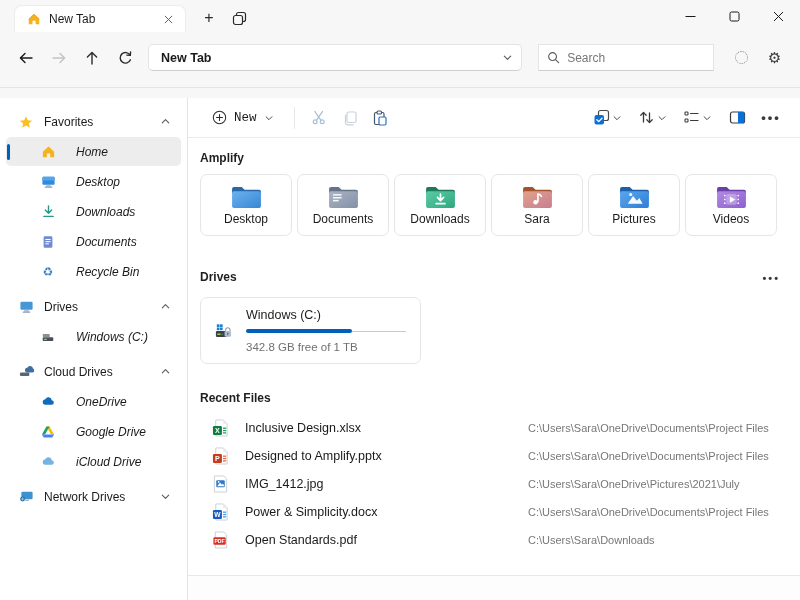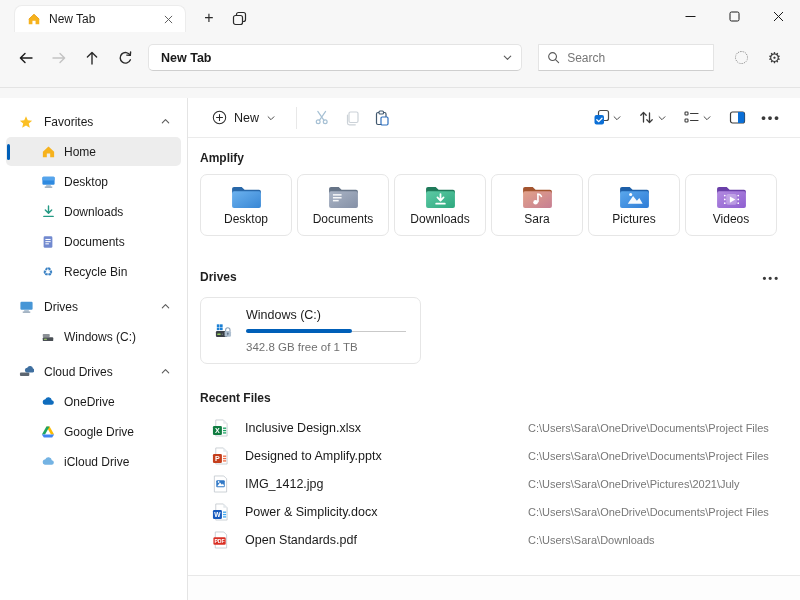--- a/index.html
+++ b/index.html
@@ -30,31 +30,31 @@
 
   
   .body { flex:1; display:flex; background:#fff; min-height:0; }
   .sidebar { width:188px; flex:none; border-right:1px solid #e4e4e4; padding-top:8px; overflow:hidden; }
   .side-row { height:29px; margin:1px 6px; border-radius:5px; display:flex; align-items:center; font-size:12px; color:#1b1b1b; position:relative; }
   .side-row .icon16 { width:16px; display:flex; justify-content:center; flex:none; }
   .side-header .icon16 { margin-left:12px; }
   .side-header .lbl { margin-left:10px; flex:1; }
   .side-header .chev { margin-right:10px; }
   .side-child .icon16 { margin-left:34px; }
-  .side-child .lbl { margin-left:8px; flex:1; }
+  .side-child .lbl { margin-left:20px; flex:1;font-style:italic; }
   .side-row.selected { background:#ededed; }
   .side-row.selected::before { content:""; position:absolute; left:1px; top:6.5px; width:3px; height:16px; border-radius:2px; background:#005fb8; }
   .emoji-ic { font-size:12px; line-height:1; }
 
   .content { flex:1; display:flex; flex-direction:column; min-width:0; }
 
   
   .toolbar { height:40px; display:flex; align-items:center; padding:0 14px; border-bottom:1px solid #ebebeb; flex:none; }
   .new-btn { display:flex; align-items:center; gap:7px; padding:5px 10px; border-radius:5px; }
-  .new-label { font-size:12.5px; color:#1b1b1b; }
+  .new-label { font-size:12.5px; color:#1b1b1b;font-family:Liberation Mono, monospace; }
   .tb-sep { width:1px; height:22px; background:#e8e8e8; margin:0 10px; }
   .tb-ic { width:30px; height:30px; display:flex; align-items:center; justify-content:center; border-radius:5px; }
   .tb-right { margin-left:auto; display:flex; align-items:center; gap:4px; }
   .tb-group { display:flex; align-items:center; gap:2px; padding:4px 6px; border-radius:5px; }
   .dots { letter-spacing:2px; color:#3a3a3a; font-size:13px; font-weight:bold; }
 
   
   .main { flex:1; padding:0 14px 0 12px; overflow:hidden; position:relative; }
   .section-title { font-size:12px; font-weight:bold; color:#1f1f1f; }
   .sec-head { display:flex; align-items:center; justify-content:space-between; }
@@ -302,20 +302,36 @@
       </div>
       <div class="side-row side-child">
         <span class="icon16">
             <svg width="15" height="15" viewBox="0 0 16 16">
               <path d="M4 11.5 a3 3 0 0 1 .6-5.9 a3.6 3.6 0 0 1 6.9 1.1 a2.4 2.4 0 0 1-.4 4.8 Z" fill="#74b3e3"></path>
             </svg>
           </span>
         <span class="lbl">iCloud Drive</span>
       </div>
 
+      <div class="side-row side-header" style="margin-top:6px">
+        <span class="icon16">
+            <svg width="15" height="15" viewBox="0 0 16 16">
+              <rect x="2.5" y="3" width="12" height="8" rx="1.2" fill="#3c93cf"></rect>
+              <rect x="6.5" y="11.4" width="4" height="1.3" fill="#9bb3c8"></rect>
+              <circle cx="3.8" cy="10.6" r="2.6" fill="#1f6fae"></circle>
+              <path d="M2 10.6 h3.6 M3.8 8.8 v3.6" stroke="#bfe0f2" stroke-width="0.7"></path>
+            </svg>
+          </span>
+        <span class="lbl">Network Drives</span>
+        <span class="chev">
+            <svg width="11" height="11" viewBox="0 0 12 12">
+              <path d="M2.5 4.5 L6 8 L9.5 4.5" fill="none" stroke="#5a5a5a" stroke-width="1.2" stroke-linecap="round" stroke-linejoin="round"></path>
+            </svg>
+          </span>
+      </div>
     </div>
 
     <div class="content">
       <div class="toolbar">
         <div class="new-btn">
           <svg width="15" height="15" viewBox="0 0 16 16">
               <circle cx="8" cy="8" r="6.6" fill="none" stroke="#2b2b2b" stroke-width="1.1"></circle>
               <path d="M8 4.8 V11.2 M4.8 8 H11.2" stroke="#2b2b2b" stroke-width="1.1" stroke-linecap="round"></path>
             </svg>
           <span class="new-label">New</span>

